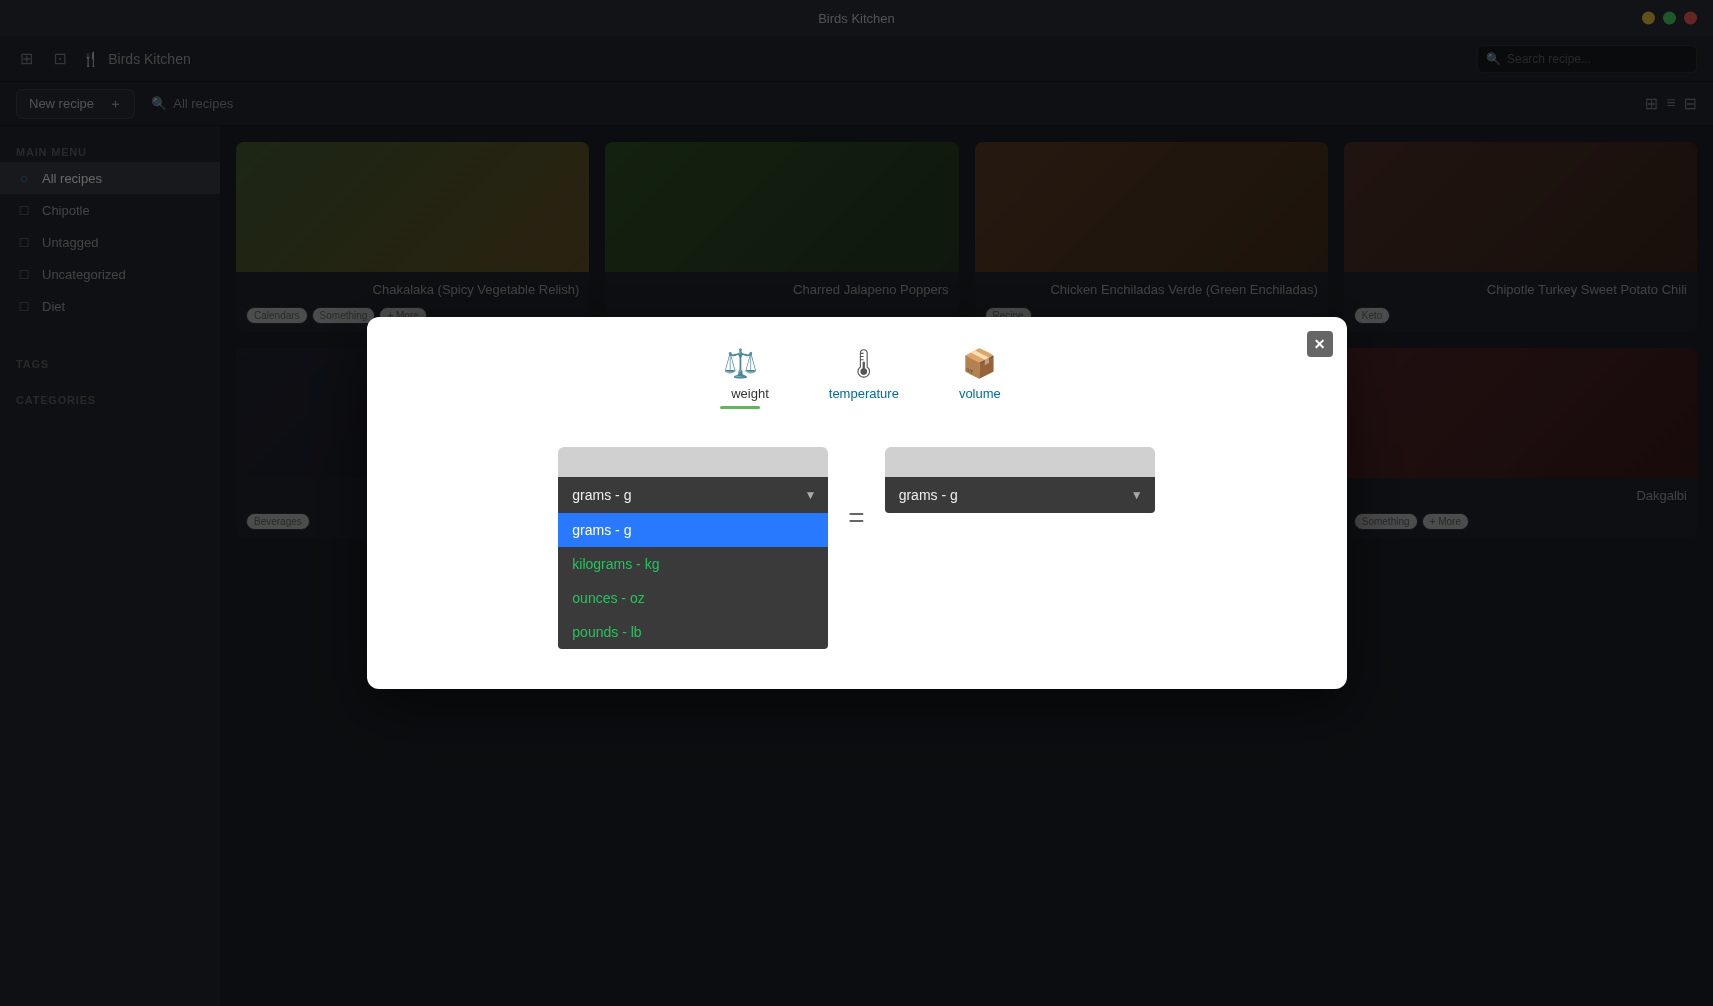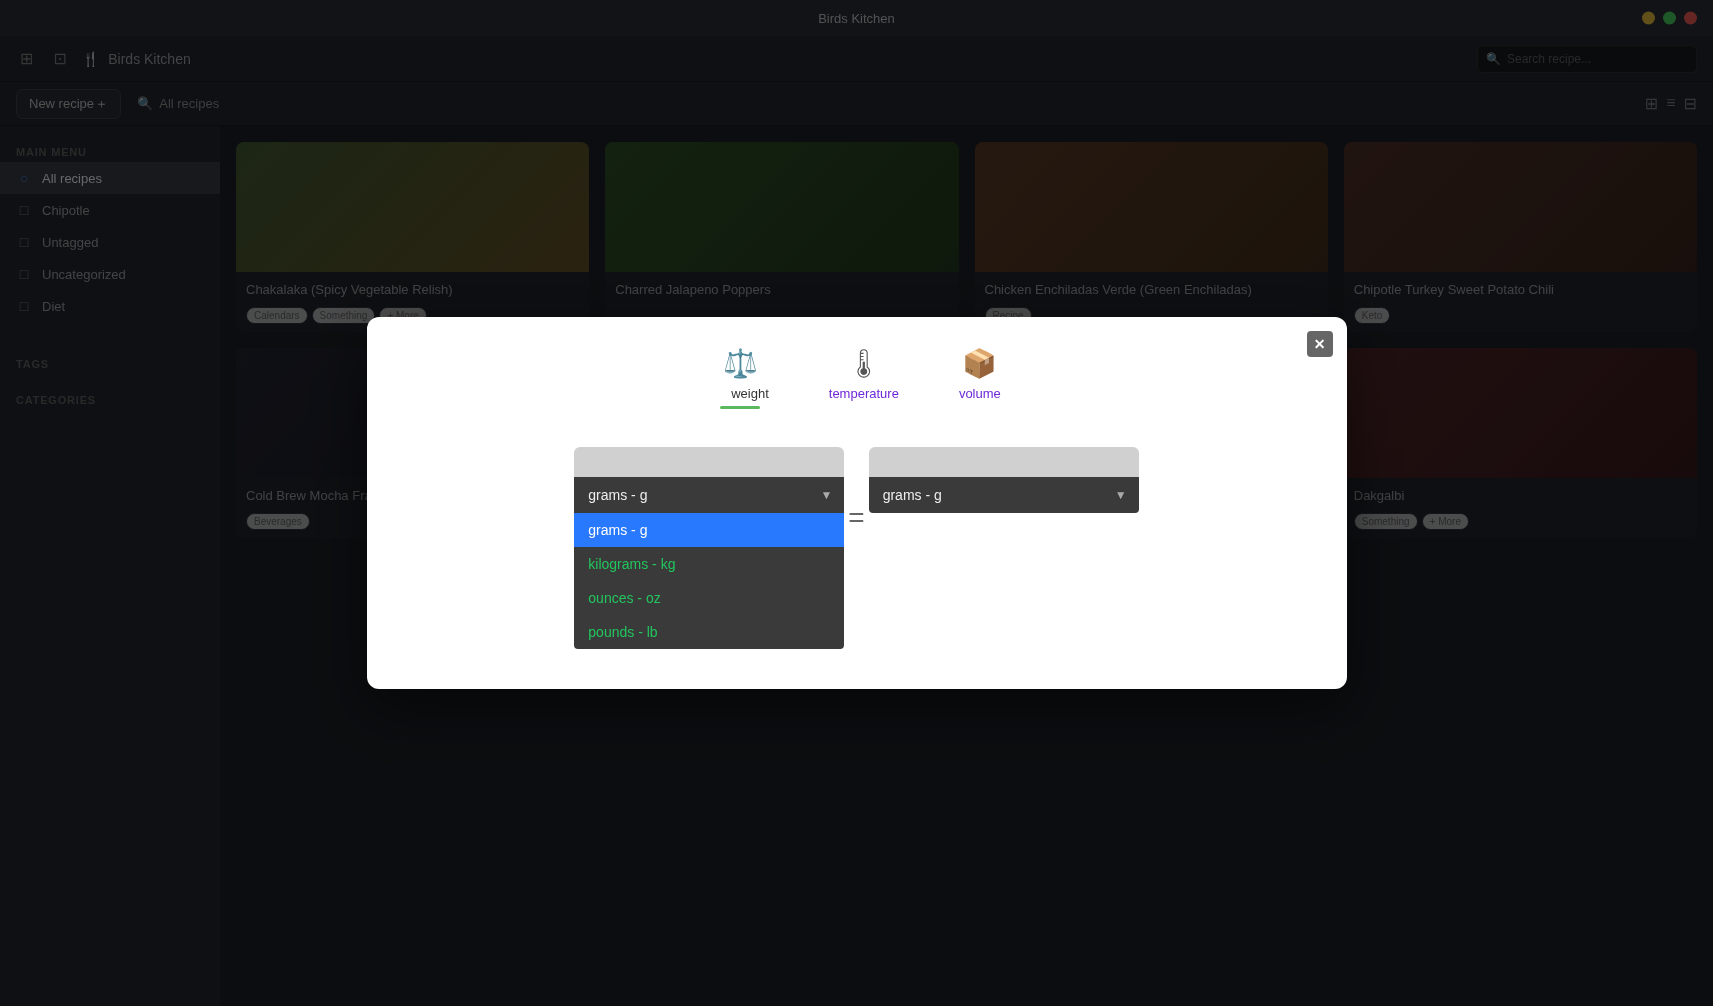--- a/index.html
+++ b/index.html
@@ -97,21 +97,21 @@
     .new-recipe-btn {
       background: #2d3139;
       color: #ccc;
       border: 1px solid #444;
       border-radius: 6px;
       padding: 5px 12px;
       font-size: 13px;
       cursor: pointer;
       display: flex;
       align-items: center;
-      gap: 1px;
+      gap: 15px;
     }
     .all-recipes-breadcrumb {
       margin-left: 16px;
       color: #999;
       font-size: 13px;
       display: flex;
       align-items: center;
       gap: 6px;
     }
     .view-controls {
@@ -192,20 +192,21 @@
       background: #3a3f4a;
       display: flex;
       align-items: center;
       justify-content: center;
       font-size: 32px;
       position: relative;
       overflow: hidden;
     }
     .recipe-card-body {
       padding: 10px 10px 8px;
+      text-align: right;
     }
     .recipe-card-title {
       color: #ddd;
       font-size: 13px;
       font-weight: 500;
       line-height: 1.3;
       margin-bottom: 8px;
     }
     .recipe-card-tags {
       display: flex;
@@ -286,29 +287,29 @@
       height: 3px;
       background: #5cb85c;
       border-radius: 2px;
     }
     .modal-tab-icon {
       font-size: 28px;
       color: #555;
     }
     .modal-tab-label {
       font-size: 13px;
-      color: #6d28d9;
+      color: #0369a1;
     }
     .modal-tab.active .modal-tab-label { color: #333; font-weight: 500; margin-left: 19px; }
 
     
     .conversion-row {
       display: flex;
       align-items: flex-start;
-      gap: 4px;
+      gap: 20px;
       justify-content: center;
     }
     .conversion-select-wrap {
       width: 270px;
       position: relative;
     }
     .conversion-top-bar {
       height: 30px;
       background: #d0d0d0;
       border-radius: 6px 6px 0 0;

